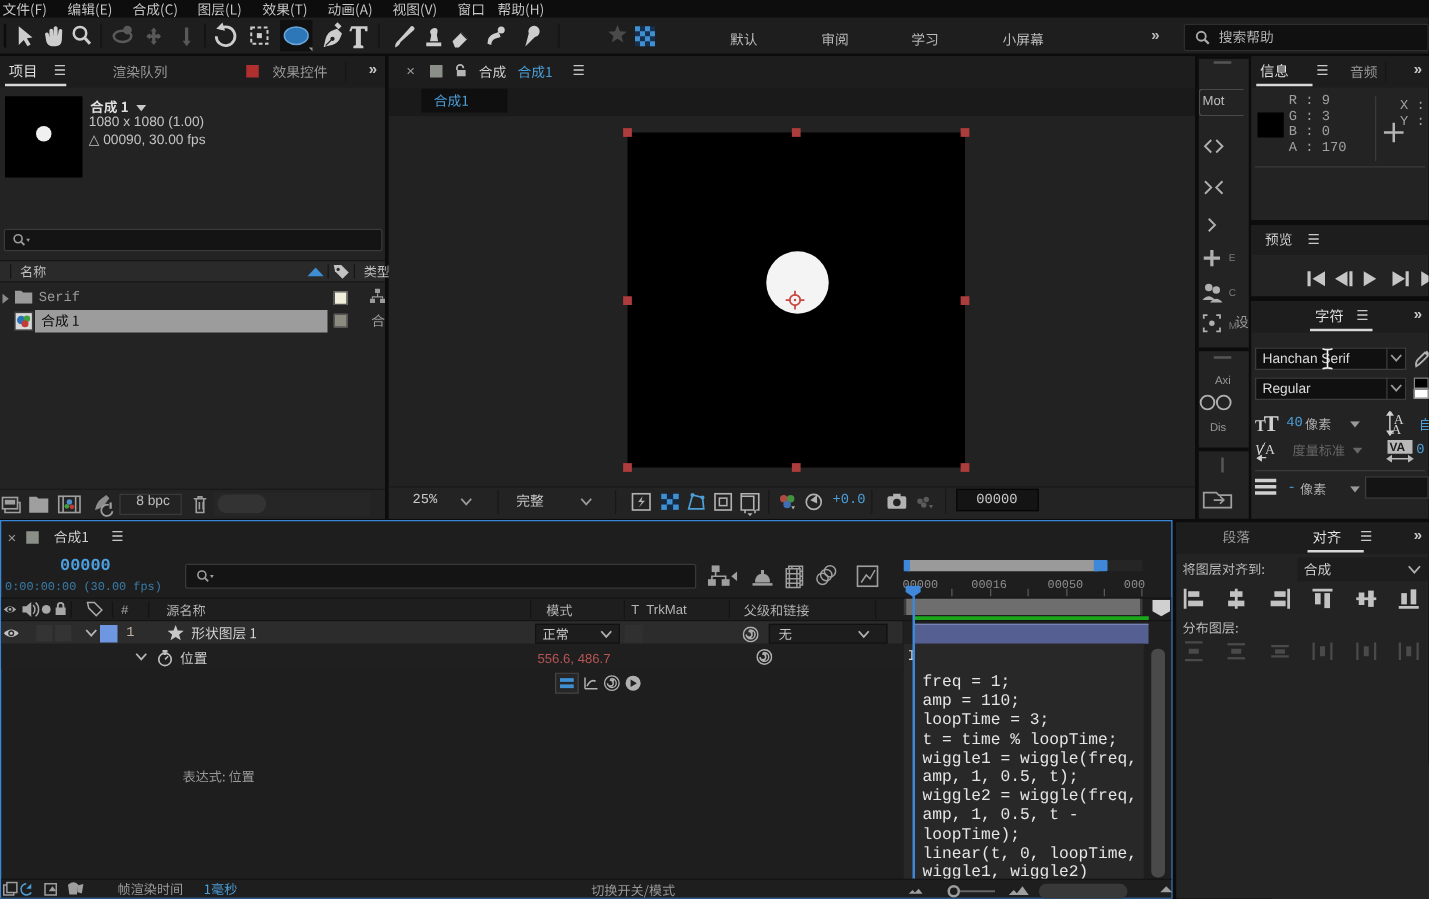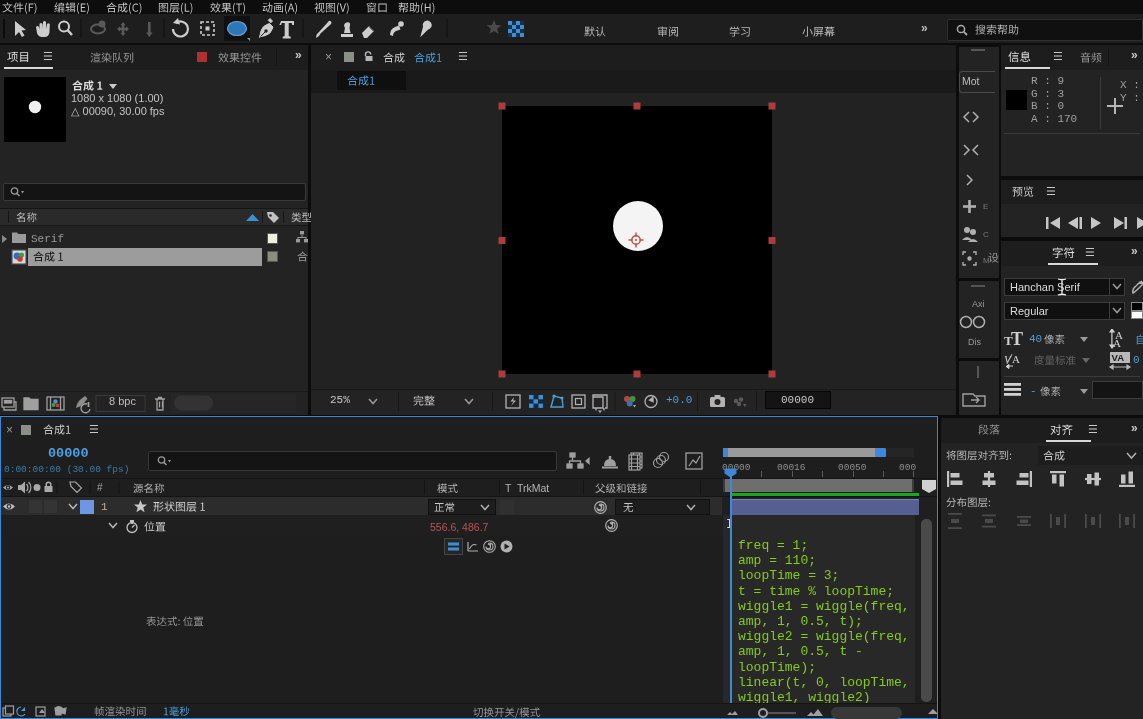--- a/index.html
+++ b/index.html
@@ -887,21 +887,21 @@
 <circle cx="62.5" cy="8.5" r="6" fill="#b0b0b0"></circle>
       <path d="M60.5 5.5 v6 l5-3 z" fill="#1f1f1f"></path>
 </svg>
     <div style="position:absolute;left:146px;top:616px;">
       <svg width="57.8" height="11.0" viewBox="0 0 57.8 11.0" style="overflow:visible">
         <path d="M2.6 10.0C2.9 9.9 3.3 9.7 6.2 8.8C6.2 8.6 6.1 8.3 6.1 8.1L3.5 8.9L3.5 6.6C4.1 6.1 4.7 5.7 5.2 5.2C6.0 7.4 7.5 9.0 9.6 9.7C9.7 9.5 10.0 9.2 10.2 9.0C9.1 8.7 8.2 8.2 7.5 7.5C8.2 7.1 8.9 6.5 9.5 6.0L8.9 5.6C8.4 6.0 7.7 6.6 7.1 7.0C6.6 6.5 6.2 5.9 5.9 5.2L9.8 5.2L9.8 4.5L5.6 4.5L5.6 3.5L9.0 3.5L9.0 2.9L5.6 2.9L5.6 2.0L9.5 2.0L9.5 1.3L5.6 1.3L5.6 0.4L4.8 0.4L4.8 1.3L1.1 1.3L1.1 2.0L4.8 2.0L4.8 2.9L1.6 2.9L1.6 3.5L4.8 3.5L4.8 4.5L0.7 4.5L0.7 5.2L4.2 5.2C3.2 6.0 1.7 6.9 0.4 7.3C0.5 7.4 0.8 7.7 0.9 7.9C1.5 7.7 2.1 7.4 2.7 7.1L2.7 8.6C2.7 9.0 2.5 9.2 2.3 9.3C2.4 9.5 2.6 9.8 2.6 10.0ZM11.3 0.9C11.8 1.6 12.4 2.4 12.6 3.0L13.3 2.6C13.1 2.0 12.5 1.2 12.0 0.6ZM16.6 0.4C16.6 1.1 16.6 1.8 16.6 2.4L13.9 2.4L13.9 3.2L16.5 3.2C16.2 5.1 15.6 6.6 13.8 7.5C14.0 7.6 14.2 7.9 14.4 8.1C15.8 7.4 16.6 6.2 17.0 4.8C18.0 5.9 19.1 7.2 19.7 8.1L20.4 7.6C19.7 6.6 18.3 5.1 17.2 3.9L17.3 3.2L20.4 3.2L20.4 2.4L17.4 2.4C17.4 1.8 17.4 1.1 17.5 0.4ZM13.3 4.3L11.0 4.3L11.0 5.1L12.5 5.1L12.5 7.8C12.0 8.0 11.4 8.5 10.9 9.1L11.4 9.9C12.0 9.1 12.5 8.5 12.8 8.5C13.1 8.5 13.4 8.8 13.8 9.1C14.6 9.6 15.5 9.7 16.8 9.7C17.8 9.7 19.7 9.7 20.4 9.6C20.4 9.4 20.5 9.0 20.6 8.8C19.6 8.9 18.1 9.0 16.8 9.0C15.6 9.0 14.7 8.9 14.0 8.5C13.7 8.2 13.5 8.0 13.3 7.9ZM28.4 0.9C29.0 1.3 29.6 1.8 30.0 2.2L30.5 1.7C30.2 1.4 29.5 0.8 29.0 0.5ZM26.9 0.4C26.9 1.1 27.0 1.7 27.0 2.3L21.6 2.3L21.6 3.1L27.0 3.1C27.3 7.0 28.2 10.1 29.9 10.1C30.7 10.1 31.0 9.5 31.2 7.7C30.9 7.6 30.6 7.4 30.5 7.2C30.4 8.7 30.3 9.2 30.0 9.2C28.9 9.2 28.1 6.7 27.9 3.1L30.9 3.1L30.9 2.3L27.8 2.3C27.8 1.7 27.8 1.1 27.8 0.4ZM21.6 8.9L21.9 9.7C23.2 9.4 25.1 9.0 26.9 8.6L26.9 7.9L24.6 8.3L24.6 5.4L26.6 5.4L26.6 4.7L21.9 4.7L21.9 5.4L23.8 5.4L23.8 8.5ZM33.0 5.1C33.3 5.1 33.7 4.8 33.7 4.4C33.7 3.9 33.3 3.6 33.0 3.6C32.6 3.6 32.3 3.9 32.3 4.4C32.3 4.8 32.6 5.1 33.0 5.1ZM33.0 9.3C33.3 9.3 33.7 9.0 33.7 8.6C33.7 8.2 33.3 7.9 33.0 7.9C32.6 7.9 32.3 8.2 32.3 8.6C32.3 9.0 32.6 9.3 33.0 9.3ZM40.6 2.3L40.6 3.1L46.4 3.1L46.4 2.3ZM41.3 3.9C41.7 5.3 42.0 7.3 42.1 8.4L42.8 8.1C42.7 7.1 42.4 5.2 42.1 3.7ZM42.8 0.5C43.0 1.0 43.2 1.7 43.2 2.2L44.0 1.9C43.9 1.5 43.7 0.8 43.5 0.3ZM40.2 8.8L40.2 9.6L46.8 9.6L46.8 8.8L44.6 8.8C45.0 7.4 45.4 5.4 45.7 3.8L44.9 3.6C44.7 5.2 44.3 7.4 43.9 8.8ZM39.8 0.4C39.2 2.0 38.2 3.6 37.2 4.6C37.3 4.8 37.5 5.2 37.6 5.4C38.0 5.0 38.3 4.6 38.7 4.1L38.7 10.0L39.4 10.0L39.4 2.9C39.9 2.2 40.2 1.4 40.5 0.6ZM54.1 1.3L55.9 1.3L55.9 2.3L54.1 2.3ZM51.6 1.3L53.4 1.3L53.4 2.3L51.6 2.3ZM49.3 1.3L50.9 1.3L50.9 2.3L49.3 2.3ZM49.3 4.7L49.3 9.1L47.9 9.1L47.9 9.7L57.2 9.7L57.2 9.1L55.8 9.1L55.8 4.7L52.5 4.7L52.6 4.1L57.0 4.1L57.0 3.5L52.7 3.5L52.8 2.9L56.7 2.9L56.7 0.8L48.5 0.8L48.5 2.9L52.0 2.9L52.0 3.5L48.0 3.5L48.0 4.1L51.8 4.1L51.7 4.7ZM50.0 9.1L50.0 8.5L55.0 8.5L55.0 9.1ZM50.0 6.3L55.0 6.3L55.0 6.9L50.0 6.9ZM50.0 5.8L50.0 5.3L55.0 5.3L55.0 5.8ZM50.0 7.4L55.0 7.4L55.0 8.0L50.0 8.0Z" fill="#9a9a9a"></path>
       </svg>
     </div>
     <div style="position:absolute;left:723px;top:515px;width:192px;height:189px;background:#282828"></div>
     <div class="abs mono" style="left:726px;top:518px;font-size:12px;color:#d8d8d8">I</div>
-    <div class="abs mono" style="left:738px;top:538px;font-size:13px;line-height:15.2px;color:#84cc16;white-space:pre">freq = 1;
+    <div class="abs mono" style="left:738px;top:538px;font-size:13px;line-height:15.2px;color:#e5e5e5;white-space:pre">freq = 1;
 amp = 110;
 loopTime = 3;
 t = time % loopTime;
 wiggle1 = wiggle(freq,
 amp, 1, 0.5, t);
 wiggle2 = wiggle(freq,
 amp, 1, 0.5, t -
 loopTime);
 linear(t, 0, loopTime,
 wiggle1, wiggle2)</div>

